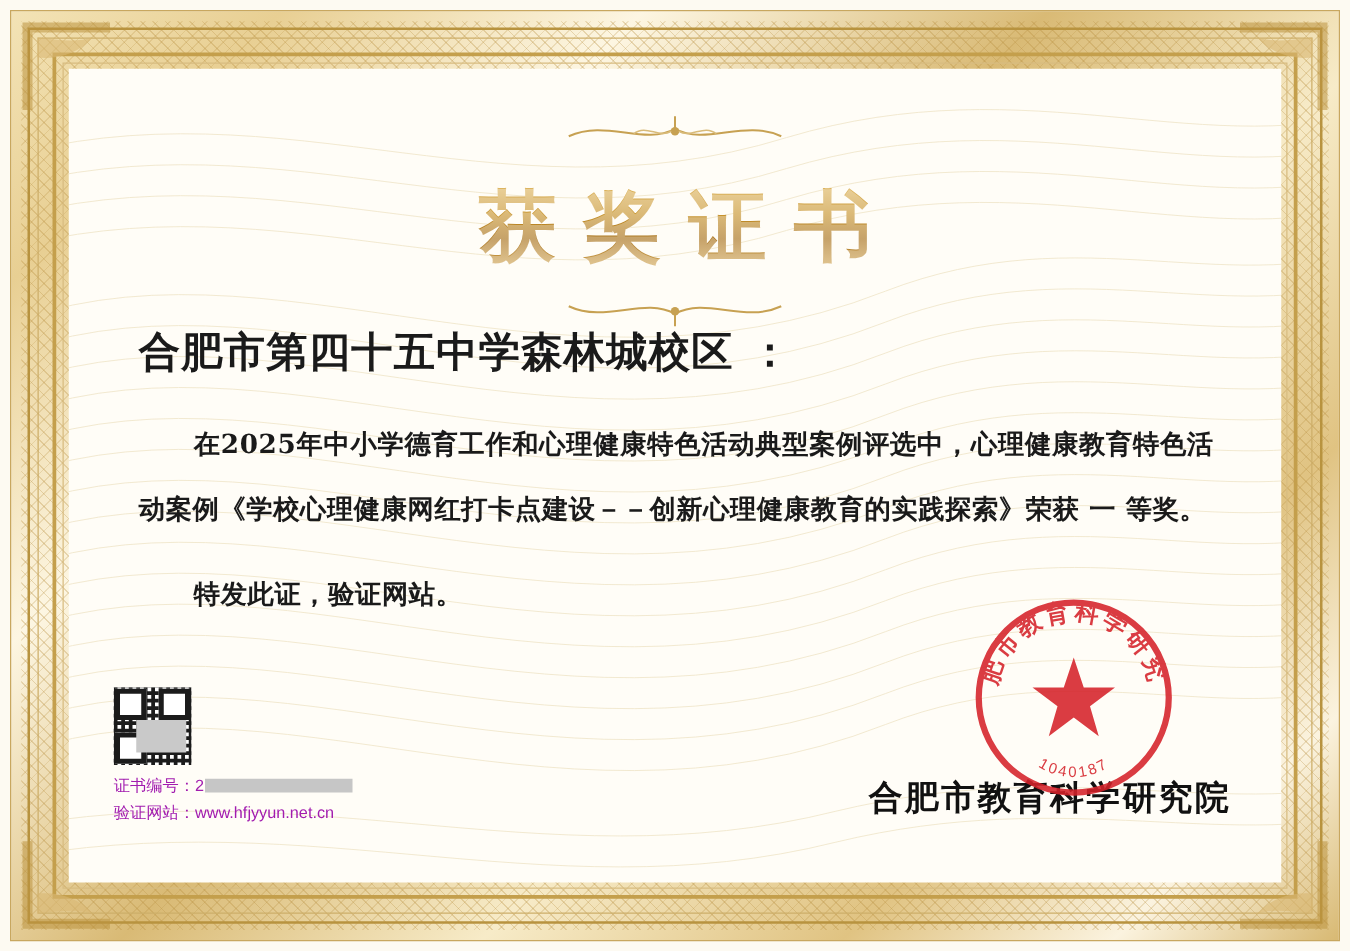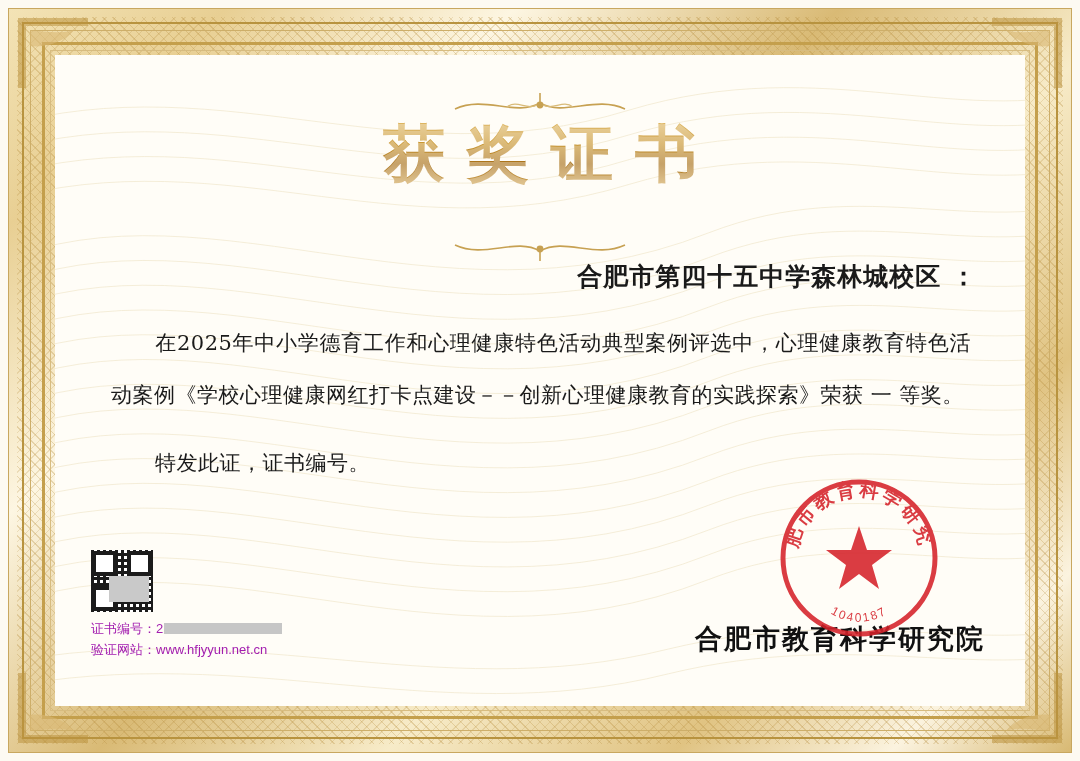--- a/index.html
+++ b/index.html
@@ -108,21 +108,21 @@
     transform: translateX(-50%);
     width: 190px;
     height: 28px;
   }
 
   
   .title {
     position: absolute;
     left: 0;
     right: 0;
-    top: 57px;
+    top: 84px;
     text-align: center;
     font-family: "DejaVu Serif", "Liberation Serif", serif;
     font-size: 62px;
     font-weight: bold;
     letter-spacing: 22px;
     text-indent: 22px;
     background: linear-gradient(180deg, #e9c77c 0%, #c8952f 38%, #a8711a 62%, #e4bf72 100%);
     -webkit-background-clip: text;
     background-clip: text;
     color: transparent;
@@ -134,32 +134,31 @@
   .body-area {
     position: absolute;
     left: 48px;
     right: 48px;
     top: 205px;
     bottom: 0;
     font-family: "DejaVu Serif", "Liberation Serif", serif;
     color: #1a1a1a;
   }
   .recipient {
-    font-size: 25px;
+    font-size: 33px;
     font-weight: bold;
     letter-spacing: 1px;
     margin: 0 0 16px 8px;
-    text-align: right;
   }
   .paragraph {
     font-size: 21px;
     line-height: 52px;
     text-align: justify;
     margin: 0 6px 0 8px;
-    font-weight: normal;
+    font-weight: bold;
     letter-spacing: 0.5px;
   }
   .paragraph .indent { display: inline-block; width: 44px; }
   .para-2 {
     margin-top: 24px;
   }
   .para-3 {
     margin-top: 16px;
   }
 
@@ -330,21 +329,21 @@
     <div class="title">获奖证书</div>
 
     <div class="body-area">
       <div class="recipient">合肥市第四十五中学森林城校区  ：</div>
 
       <div class="paragraph para-2">
         <span class="indent"></span><span>在2025年中小学德育工作和心理健康特色活动典型案例评选中，心理健康教育特色活动案例《学校心理健康网红打卡点建设－－创新心理健康教育的实践探索》荣获 一 等奖。</span>
       </div>
 
       <div class="paragraph para-3">
-        <span class="indent"></span><span>特发此证，证书编号。</span>
+        <span class="indent"></span><span>特发此证，验证网站。</span>
       </div>
 
     </div>
 
     <div class="codes">
       <div class="qr">
         <div class="qr-bl"></div>
         <div class="qr-blur"></div>
       </div>
       <div class="code-line">

